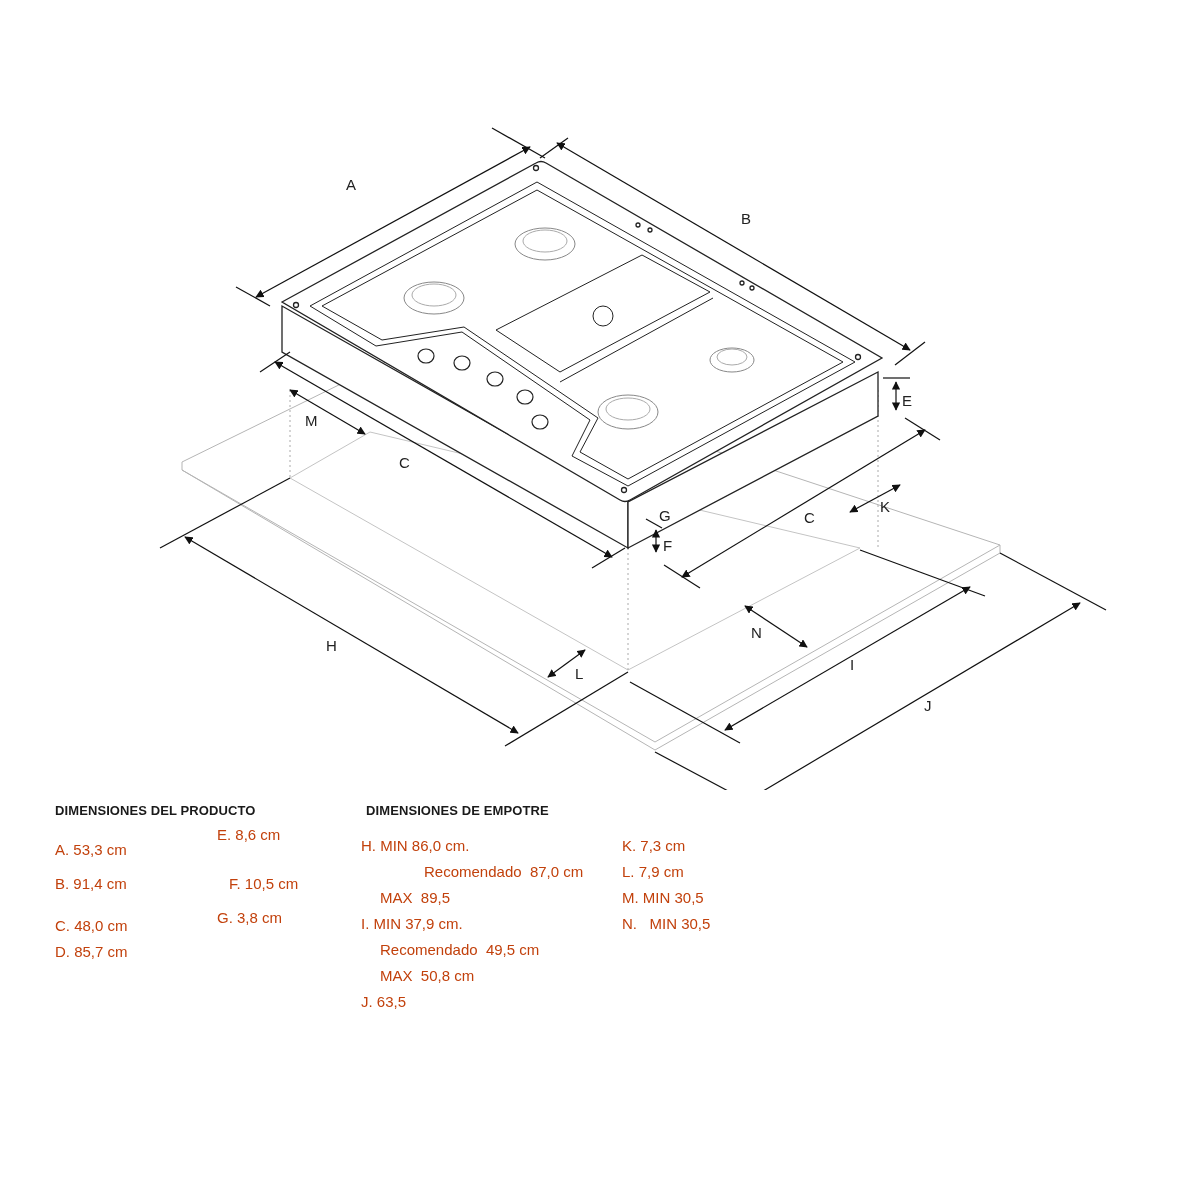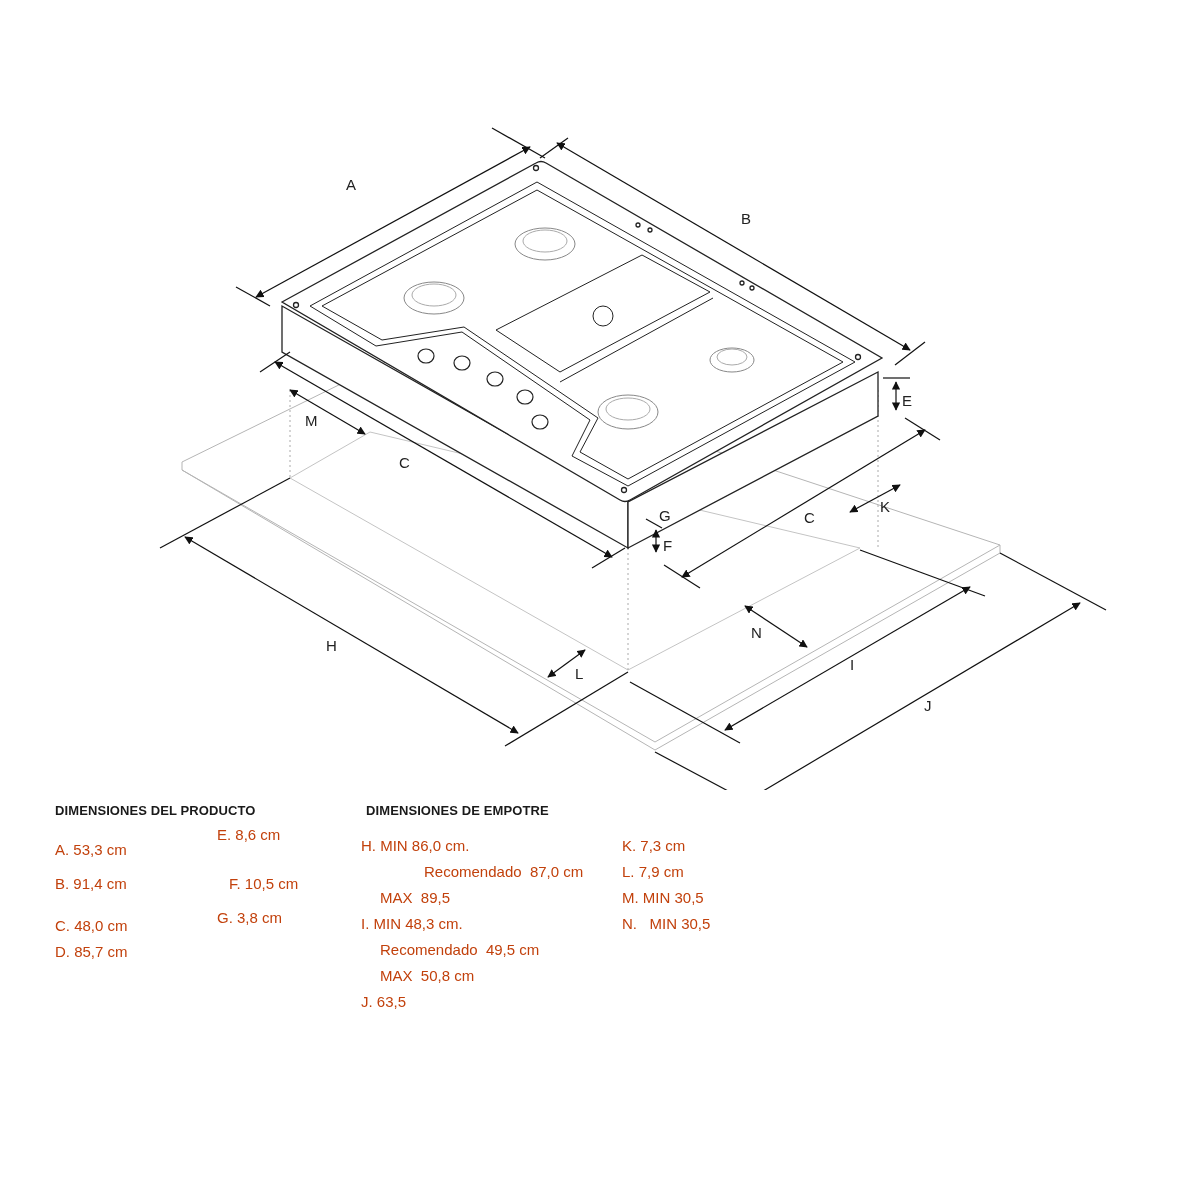--- a/index.html
+++ b/index.html
@@ -143,21 +143,21 @@
   <div class="item" style="left:217px; top:826px;">E. 8,6 cm</div>
   <div class="item" style="left:217px; top:875px;margin-left:12px;">F. 10,5 cm</div>
   <div class="item" style="left:217px; top:909px;">G. 3,8 cm</div>
 </div>
 
 <div>
   <div class="section-title" style="left:366px; top:803px;">DIMENSIONES DE EMPOTRE</div>
   <div class="item" style="left:361px; top:837px;">H. MIN 86,0 cm.</div>
   <div class="item" style="left:380px; top:863px;margin-left:44px;">Recomendado  87,0 cm</div>
   <div class="item" style="left:380px; top:889px;">MAX  89,5</div>
-  <div class="item" style="left:361px; top:915px;">I. MIN 48,3 cm.</div>
+  <div class="item" style="left:361px; top:915px;">I. MIN 37,9 cm.</div>
   <div class="item" style="left:380px; top:941px;">Recomendado  49,5 cm</div>
   <div class="item" style="left:380px; top:967px;">MAX  50,8 cm</div>
   <div class="item" style="left:361px; top:993px;">J. 63,5</div>
   <div class="item" style="left:622px; top:837px;">K. 7,3 cm</div>
   <div class="item" style="left:622px; top:863px;">L. 7,9 cm</div>
   <div class="item" style="left:622px; top:889px;">M. MIN 30,5</div>
   <div class="item" style="left:622px; top:915px;">N.   MIN 30,5</div>
 </div>
 
 </body></html>

